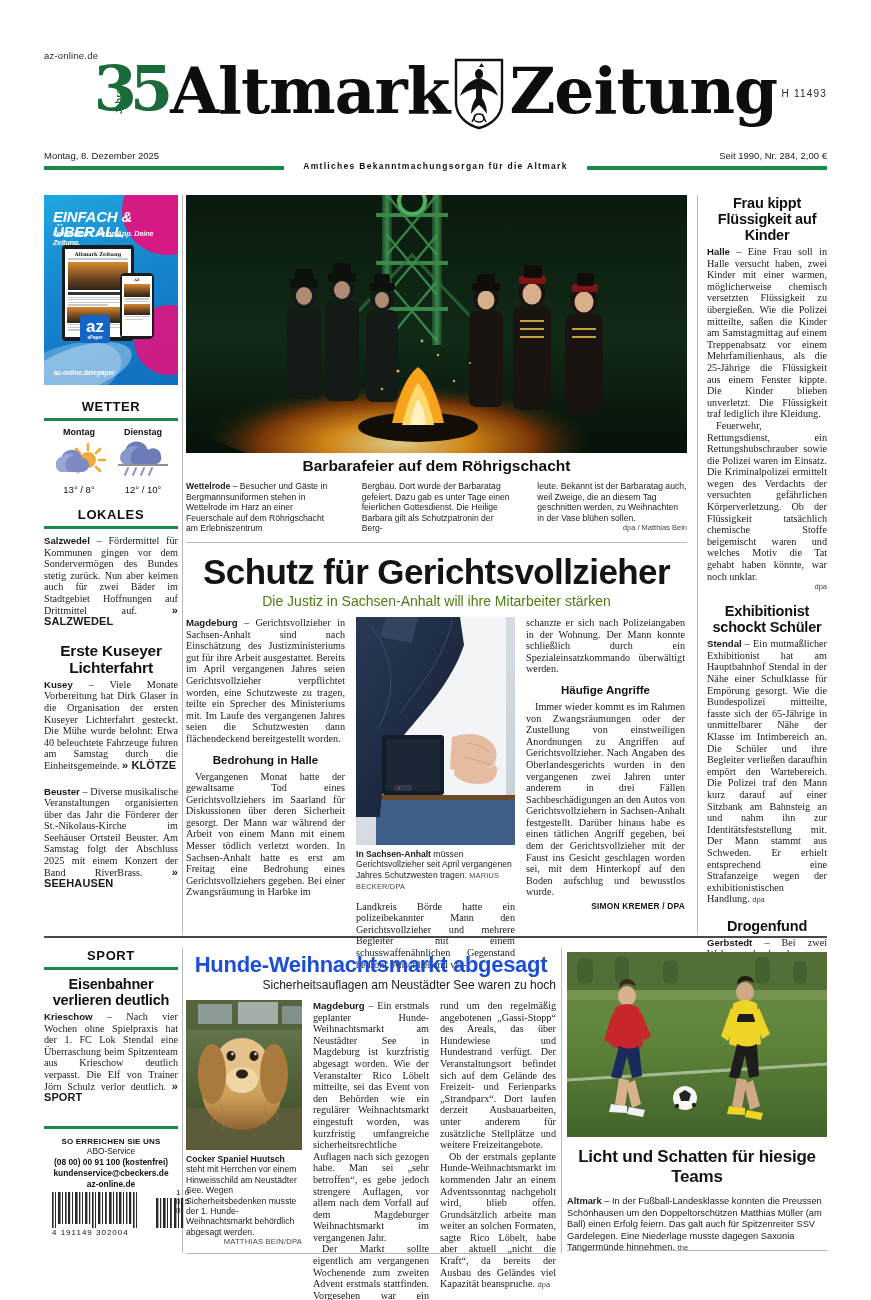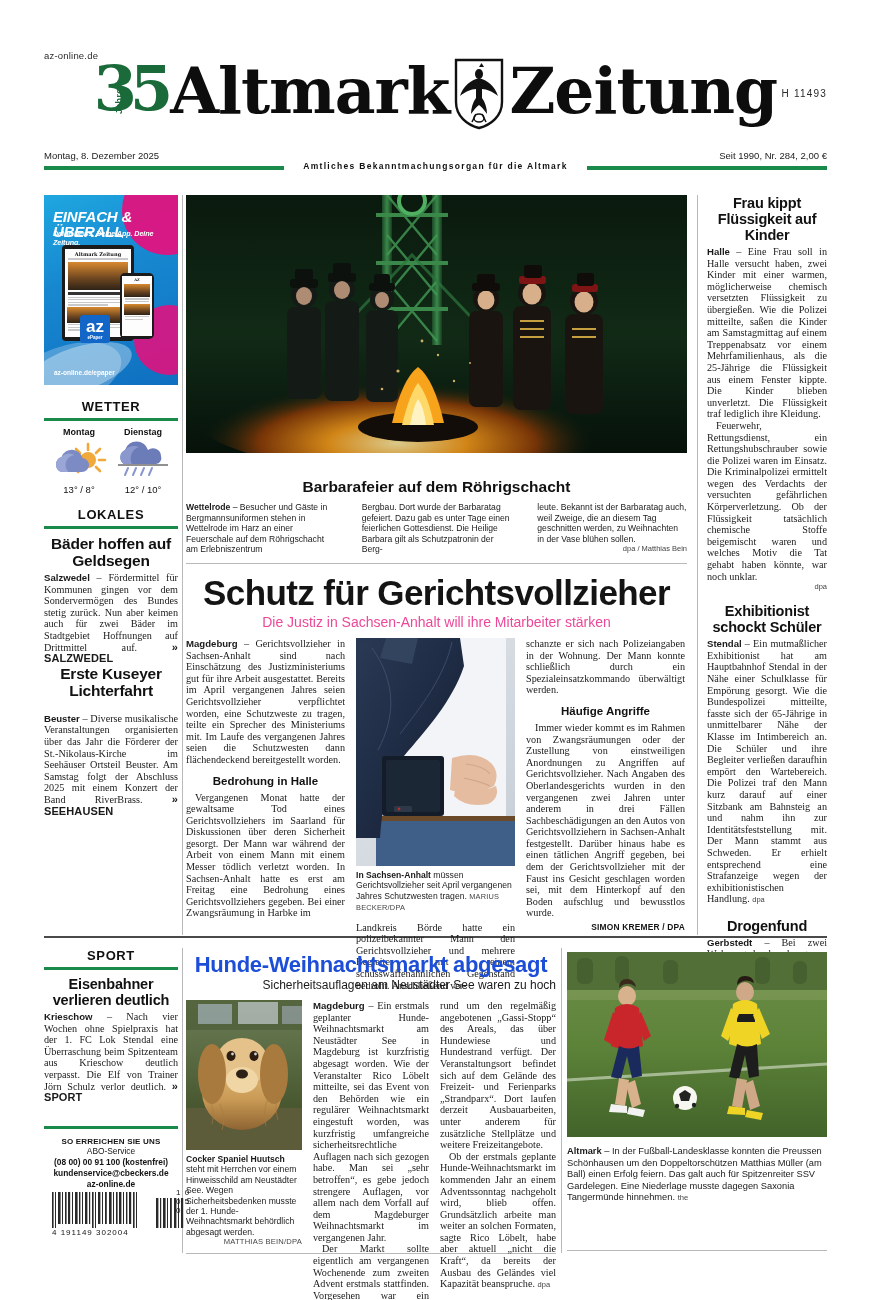--- a/index.html
+++ b/index.html
@@ -82,27 +82,27 @@
   .contact .ct{font-weight:bold;font-size:8px;letter-spacing:.2px;}
   .contact .cl{font-size:8.4px;line-height:11px;}
   .contact .cl.b{font-weight:bold;}
 
   .barcode{position:absolute;left:44px;top:1190px;width:150px;height:56px;}
   .bc-num{font-family:"Liberation Sans",sans-serif;font-size:8px;letter-spacing:1px;position:absolute;}
 
   
   .center{position:absolute;left:186px;top:195px;width:501px;}
   .photo-main{width:501px;height:258px;position:relative;overflow:hidden;background:#07130a;}
-  .cap-head{font-family:"Liberation Sans",sans-serif;font-weight:bold;font-size:15.5px;text-align:center;color:#111;margin:25px 0 6px;}
+  .cap-head{font-family:"Liberation Sans",sans-serif;font-weight:bold;font-size:15.5px;text-align:center;color:#111;margin:4px 0 6px;}
   .cap-cols{display:flex;gap:26px;}
   .cap-col{flex:1;font-family:"Liberation Sans",sans-serif;font-size:8.6px;line-height:10.6px;color:#1a1a1a;}
   .cap-col b{font-weight:bold;}
 
   .main-head{font-family:"Liberation Sans",sans-serif;font-weight:bold;font-size:35px;line-height:38px;text-align:center;color:#141414;margin:10px 0 2px;letter-spacing:-.6px;}
-  .main-sub{font-family:"Liberation Sans",sans-serif;font-size:14px;text-align:center;color:#ec4899;margin:0 0 8px;}
+  .main-sub{font-family:"Liberation Sans",sans-serif;font-size:14px;text-align:center;color:#4d7c0f;margin:0 0 8px;}
   .three{display:flex;gap:11px;}
   .three .c{width:159px;}
   .sub-head{font-family:"Liberation Sans",sans-serif;font-weight:bold;font-size:11.5px;text-align:center;margin:9px 0 5px;color:#111;}
   .photo-vest{width:159px;height:228px;position:relative;overflow:hidden;background:#cfd6de;margin-bottom:4px;}
   .vcap{font-family:"Liberation Sans",sans-serif;font-size:8.6px;line-height:10.4px;color:#1a1a1a;}
   .vcap b{font-weight:bold;}
   .byline{font-family:"Liberation Sans",sans-serif;font-weight:bold;font-size:8.4px;text-align:right;display:block;margin-top:3px;letter-spacing:.2px;}
 
   
   .col-right{position:absolute;left:707px;top:195px;width:120px;}
@@ -252,26 +252,26 @@
           <div class="wx-temp">12° / 10°</div>
         </div>
       </div>
     </div>
 
     <div style="margin-top:12px;">
       <div class="sec-head">LOKALES</div>
       <div class="sec-line"></div>
 
       <div>
-        <h2 class="art-title">Bäder hoffen auf Geldsegen</h2>
         <p class="art-body"><b>Salzwedel</b><span> – Fördermittel für Kommunen gingen vor dem Sondervermögen des Bundes stetig zurück. Nun aber keimen auch für zwei Bäder im Stadtgebiet Hoffnungen auf Drittmittel auf.</span> <span class="ref">» SALZWEDEL</span></p>
       </div>
 
-      <div style="">
+      <div style="margin-top:14px;">
         <h2 class="art-title">Erste Kuseyer Lichterfahrt</h2>
+        <p class="art-body"><b>Kusey</b><span> – Viele Monate Vorbereitung hat Dirk Glaser in die Organisation der ersten Kuseyer Lichterfahrt gesteckt. Die Mühe wurde belohnt: Etwa 40 beleuchtete Fahrzeuge fuhren am Samstag durch die Einheitsgemeinde.</span> <span class="ref">» KLÖTZE</span></p>
       </div>
 
       <div style="margin-top:14px;">
         <p class="art-body"><b>Beuster</b><span> – Diverse musikalische Veranstaltungen organisierten über das Jahr die Förderer der St.-Nikolaus-Kirche im Seehäuser Ortsteil Beuster. Am Samstag folgt der Abschluss 2025 mit einem Konzert der Band RiverBrass.</span> <span class="ref">» SEEHAUSEN</span></p>
       </div>
     </div>
   </div>
 
   <div style="position:absolute;left:44px;top:948px;width:134px;">
     <div class="sec-head">SPORT</div>
@@ -664,16 +664,17 @@
         </g>
 
         <circle cx="118" cy="146" r="12" fill="#f7f7f2"></circle>
         <g fill="#222">
           <path d="M118 138 l6 4 l-2 7 l-8 0 l-2 -7 z"></path>
           <circle cx="110" cy="154" r="2.2"></circle>
             <circle cx="127" cy="153" r="2.2"></circle>
         </g>
       </svg>
     </div>
+    <h2 class="sp-head">Licht und Schatten für hiesige Teams</h2>
     <p class="sp-body"><b>Altmark</b><span> – In der Fußball-Landesklasse konnten die Preussen Schönhausen um den Doppeltorschützen Matthias Müller (am Ball) einen Erfolg feiern. Das galt auch für Spitzenreiter SSV Gardelegen. Eine Niederlage musste dagegen Saxonia Tangermünde hinnehmen.</span> <span class="credit" style="display:inline;font-size:7.6px;">the</span></p>
   </div>
 
 </div>
 
 </body></html>

